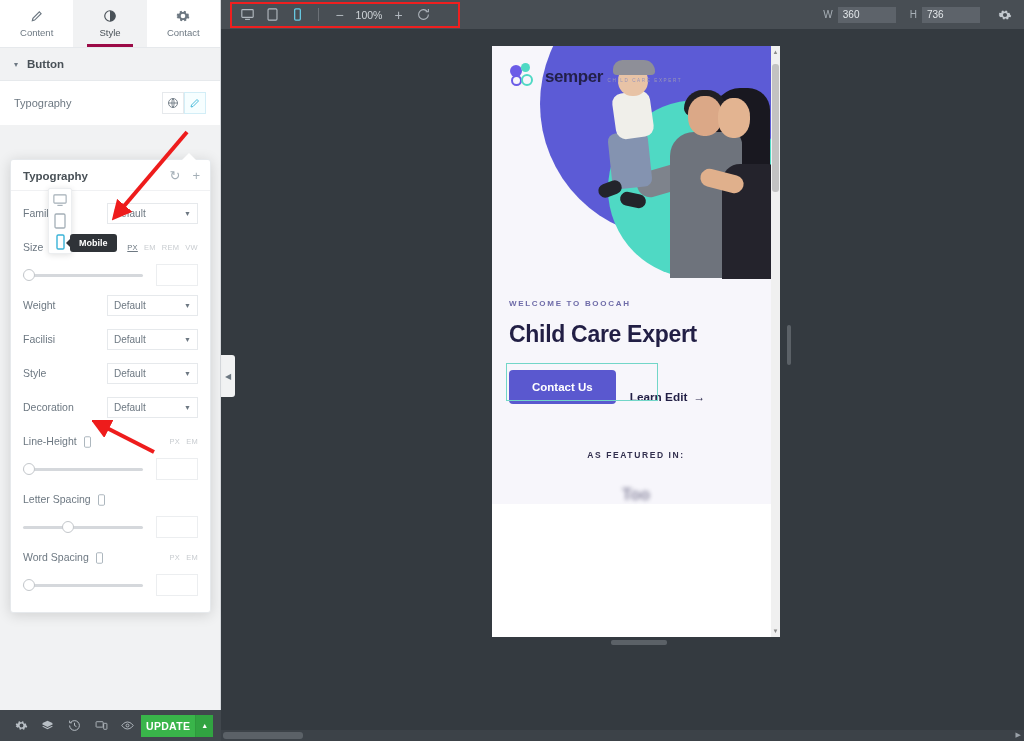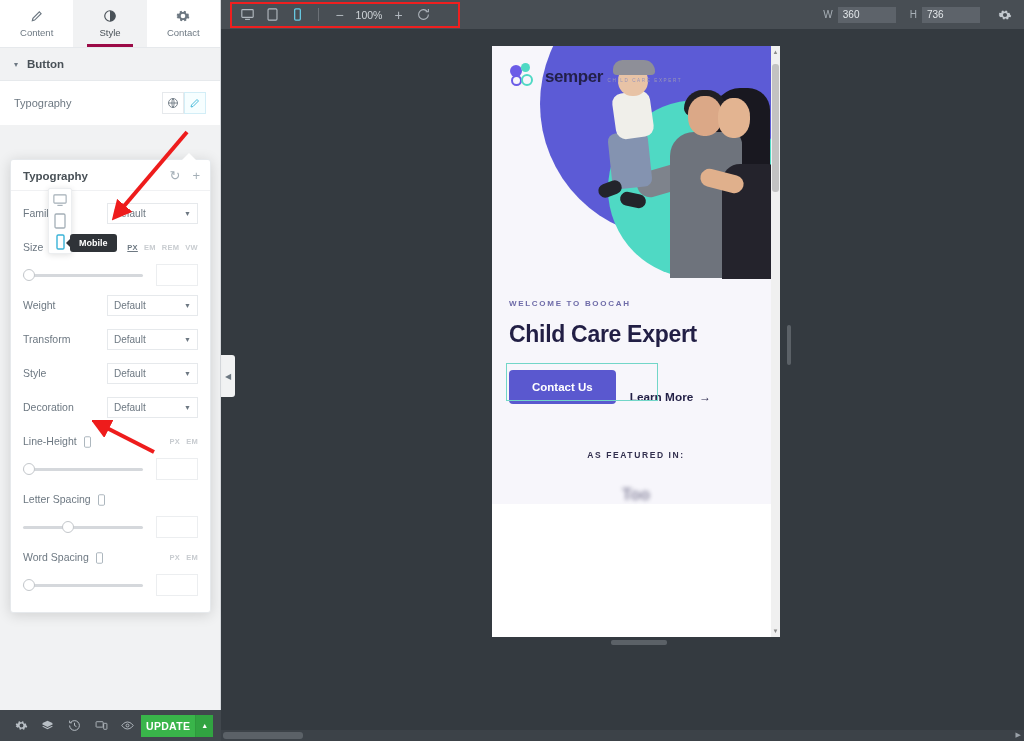--- a/index.html
+++ b/index.html
@@ -89,21 +89,21 @@
   .typo-body { padding: 3px 12px 12px 12px; }
   .trow { display: flex; align-items: center; justify-content: space-between; min-height: 30px; margin-top: 4px; }
   .trow .tl { font-size: 10.5px; color: #6d7882; display: flex; align-items: center; gap: 6px; }
   .sel {
     width: 91px; height: 21px; border: 1px solid #e6e9ec; background: #fff;
     font-size: 10px; color: #6d7882; display: flex; align-items: center;
     padding: 0 6px; justify-content: space-between; cursor: pointer;
   }
   .sel .cv { font-size: 7px; color: #6d7882; }
   .units { display: flex; gap: 6px; font-size: 7.5px; color: #c8ccd0; letter-spacing: .3px; }
-  .units .u { cursor: pointer; font-weight: bold; }
+  .units .u { cursor: pointer; }
   .units .u.on { color: #6d7882; text-decoration: underline; }
   .slider-row { display: flex; align-items: center; justify-content: space-between; margin-top: 2px; margin-bottom: 4px; }
   .slider { position: relative; width: 120px; height: 16px; display: flex; align-items: center; }
   .slider .track { width: 100%; height: 3px; background: #d5d8dc; border-radius: 2px; }
   .slider .knob {
     position: absolute; width: 12px; height: 12px; border-radius: 50%;
     background: #fff; border: 1px solid #c3c7cb; top: 2px; cursor: pointer;
   }
   .numbox { width: 42px; height: 22px; border: 1px solid #eceef0; background: #fff; }
   .dev-ic { width: 9px; height: 10px; display: inline-block; }
@@ -367,21 +367,21 @@
 
         <div class="trow">
           <span class="tl">Weight</span>
           <span class="sel">
             <span>Default</span>
             <span class="cv">▼</span>
           </span>
         </div>
 
         <div class="trow">
-          <span class="tl">Transform</span>
+          <span class="tl">Facilisi</span>
           <span class="sel">
             <span>Default</span>
             <span class="cv">▼</span>
           </span>
         </div>
 
         <div class="trow">
           <span class="tl">Style</span>
           <span class="sel">
             <span>Default</span>
@@ -618,21 +618,21 @@
       </div>
 
       <div class="content">
         <div class="eyebrow">WELCOME TO BOOCAH</div>
         <div class="h1">Child Care Expert</div>
 
         <div class="cta">
           <span class="sel-outline"></span>
           <span class="btn-primary">Contact Us</span>
           <span class="btn-link">
-            <span>Learn More</span>
+            <span>Learn Edit</span>
             <span>→</span>
           </span>
         </div>
 
         <div class="featured">AS FEATURED IN:</div>
 
 
         <div class="blurred">Too</div>
       </div>
     </div>

